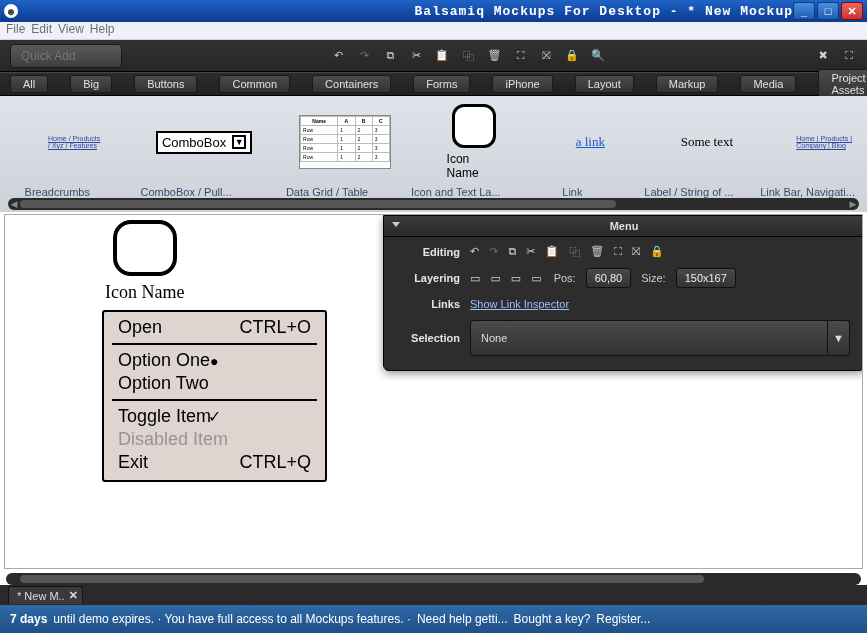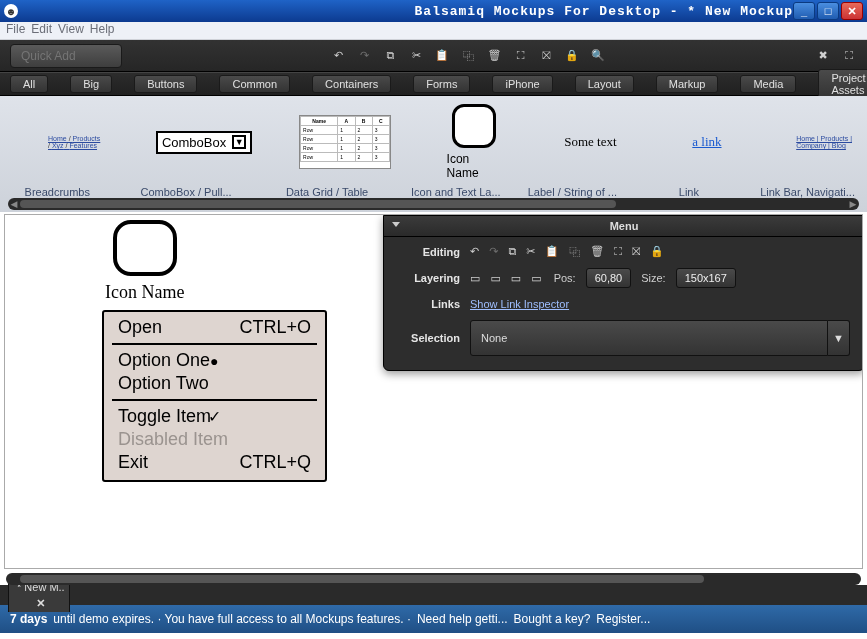--- a/index.html
+++ b/index.html
@@ -88,21 +88,21 @@
 .prop .field { background: linear-gradient(#4a4a4a,#333); border: 1px solid #111; border-radius: 3px; padding: 3px 8px; color: #eee; }
 .prop .link { color: #9fbfff; text-decoration: underline; cursor: pointer; }
 .prop .select { display: flex; }
 .prop .select .sel { flex: 1; background: linear-gradient(#4a4a4a,#333); border: 1px solid #111; border-radius: 3px 0 0 3px; padding: 11px 10px; }
 .prop .select .btn { width: 22px; background: linear-gradient(#4a4a4a,#333); border: 1px solid #111; border-left: none; border-radius: 0 3px 3px 0; display: flex; align-items: center; justify-content: center; }
 
 
 .hscroll { height: 12px; background: #2a2a2a; border-radius: 6px; margin: 4px 6px 0; position: relative; }
 .hscroll .thumb { position: absolute; left: 14px; top: 2px; width: 80%; height: 8px; background: #555; border-radius: 4px; }
 .tabs-foot { background: #2a2a2a; height: 20px; display: flex; align-items: center; padding: 0 8px; color: #ddd; }
-.tabpill { background: #3a3a3a; border: 1px solid #111; border-bottom: none; border-radius: 3px 3px 0 0; padding: 2px 4px 2px 8px; display: flex; align-items: center; gap: 4px; font-size: 11px; flex-direction: column; }
+.tabpill { background: #3a3a3a; border: 1px solid #111; border-bottom: none; border-radius: 3px 3px 0 0; padding: 2px 4px 2px 8px; display: flex; align-items: center; gap: 4px; font-size: 11px; }
 .tabpill .x { font-weight: bold; cursor: pointer; }
 
 .status { background: linear-gradient(#2f6aa8, #1f4f85); height: 28px; display: flex; align-items: center; color: #fff; padding: 0 10px; gap: 6px; font-size: 12px; }
 .status b { font-weight: bold; }
 .status .u { cursor: pointer; }
 .status .buy { margin-left: auto; background: #fff; color: #333; padding: 5px 12px; border: 1px solid #888; cursor: pointer; }
 </style>
 </head>
 <body>
 
@@ -221,29 +221,29 @@
     <div class="gthumb">
         <div class="iconlabel">
           <div class="sq"></div>
           <div class="lbl">Icon Name</div>
         </div>
       </div>
     <div class="gcaption">Icon and Text La...</div>
   </div>
   <div class="gitem">
     <div class="gthumb">
+        <span class="alink">a link</span>
+      </div>
+    <div class="gcaption">Link</div>
+  </div>
+  <div class="gitem">
+    <div class="gthumb">
         <span class="sometext">Some text</span>
       </div>
     <div class="gcaption">Label / String of ...</div>
-  </div>
-  <div class="gitem">
-    <div class="gthumb">
-        <span class="alink">a link</span>
-      </div>
-    <div class="gcaption">Link</div>
   </div>
   <div class="gitem" style="width:100px">
     <div class="gthumb">
         <span class="linkbar">Home | Products | Company | Blog</span>
       </div>
     <div class="gcaption">Link Bar, Navigati...</div>
   </div>
   <div class="gallery-scroll">
     <div class="arrow l">◀</div>
       <div class="thumb"></div>

